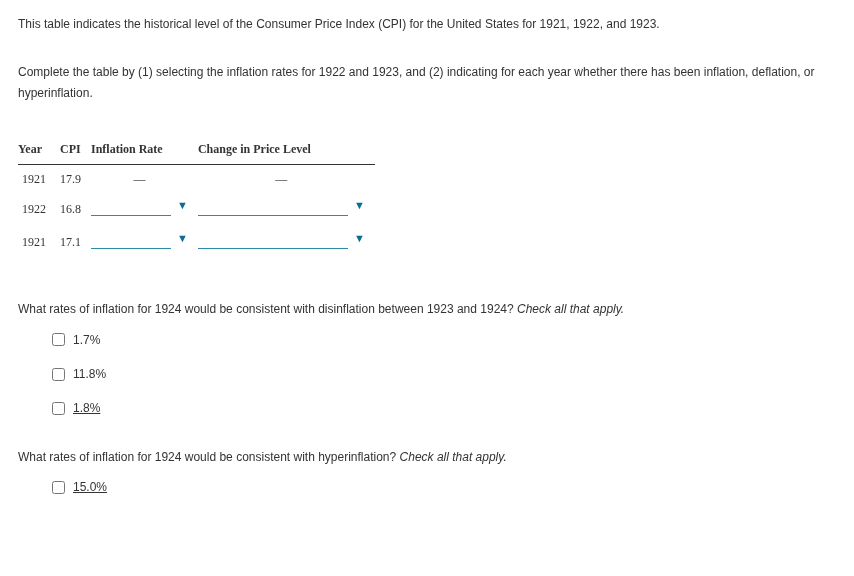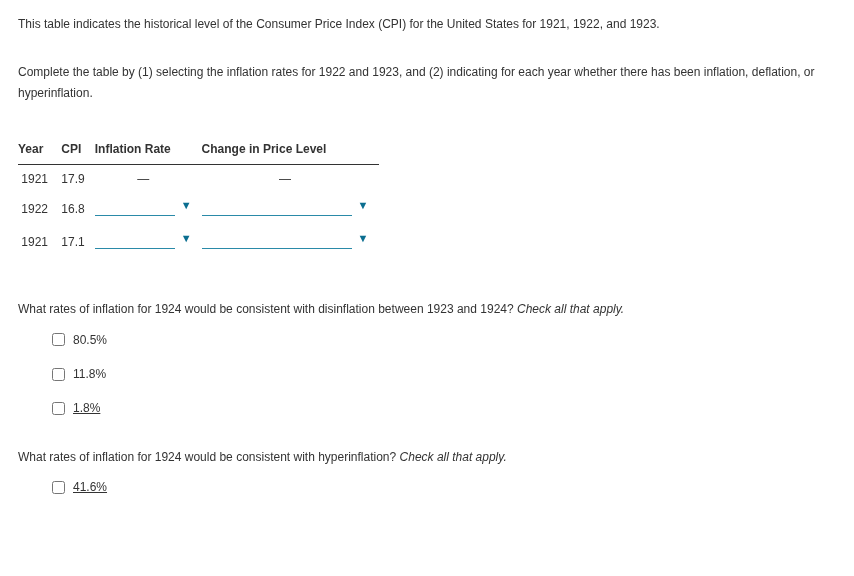--- a/index.html
+++ b/index.html
@@ -10,20 +10,21 @@
       padding: 14px 18px;
       line-height: 1.7;
       background: #fff;
     }
     .intro { margin-bottom: 28px; }
     .instructions { margin-bottom: 32px; }
 
     .cpi-table {
       border-collapse: collapse;
       margin-bottom: 40px;
+      font-family: Liberation Serif, serif;
     }
     .cpi-table th {
       font-weight: 700;
       text-align: left;
       padding: 4px 10px 4px 0;
       border-bottom: 1px solid #333;
       white-space: nowrap;
     }
     .cpi-table th:first-child { padding-right: 18px; }
     .cpi-table td {
@@ -134,34 +135,34 @@
     </tr>
   </tbody>
 </table>
 
 <p class="question">
   <span>What rates of inflation for 1924 would be consistent with disinflation between 1923 and 1924? </span><span class="hint">Check all that apply.</span>
 </p>
 <div class="options">
   <div class="option-row">
     <input type="checkbox" style="">
-    <span class="option-label">80.5%</span>
+    <span class="option-label">1.7%</span>
   </div>
   <div class="option-row">
     <input type="checkbox" style="">
     <span class="option-label">11.8%</span>
   </div>
   <div class="option-row">
     <input type="checkbox" style="">
     <span class="option-label">1.8%</span>
   </div>
 </div>
 
 <p class="question">
   <span>What rates of inflation for 1924 would be consistent with hyperinflation? </span><span class="hint">Check all that apply.</span>
 </p>
 <div class="options">
   <div class="option-row">
     <input type="checkbox" style="">
-    <span class="option-label">41.6%</span>
+    <span class="option-label">15.0%</span>
   </div>
 
 </div>
 
 </body></html>

